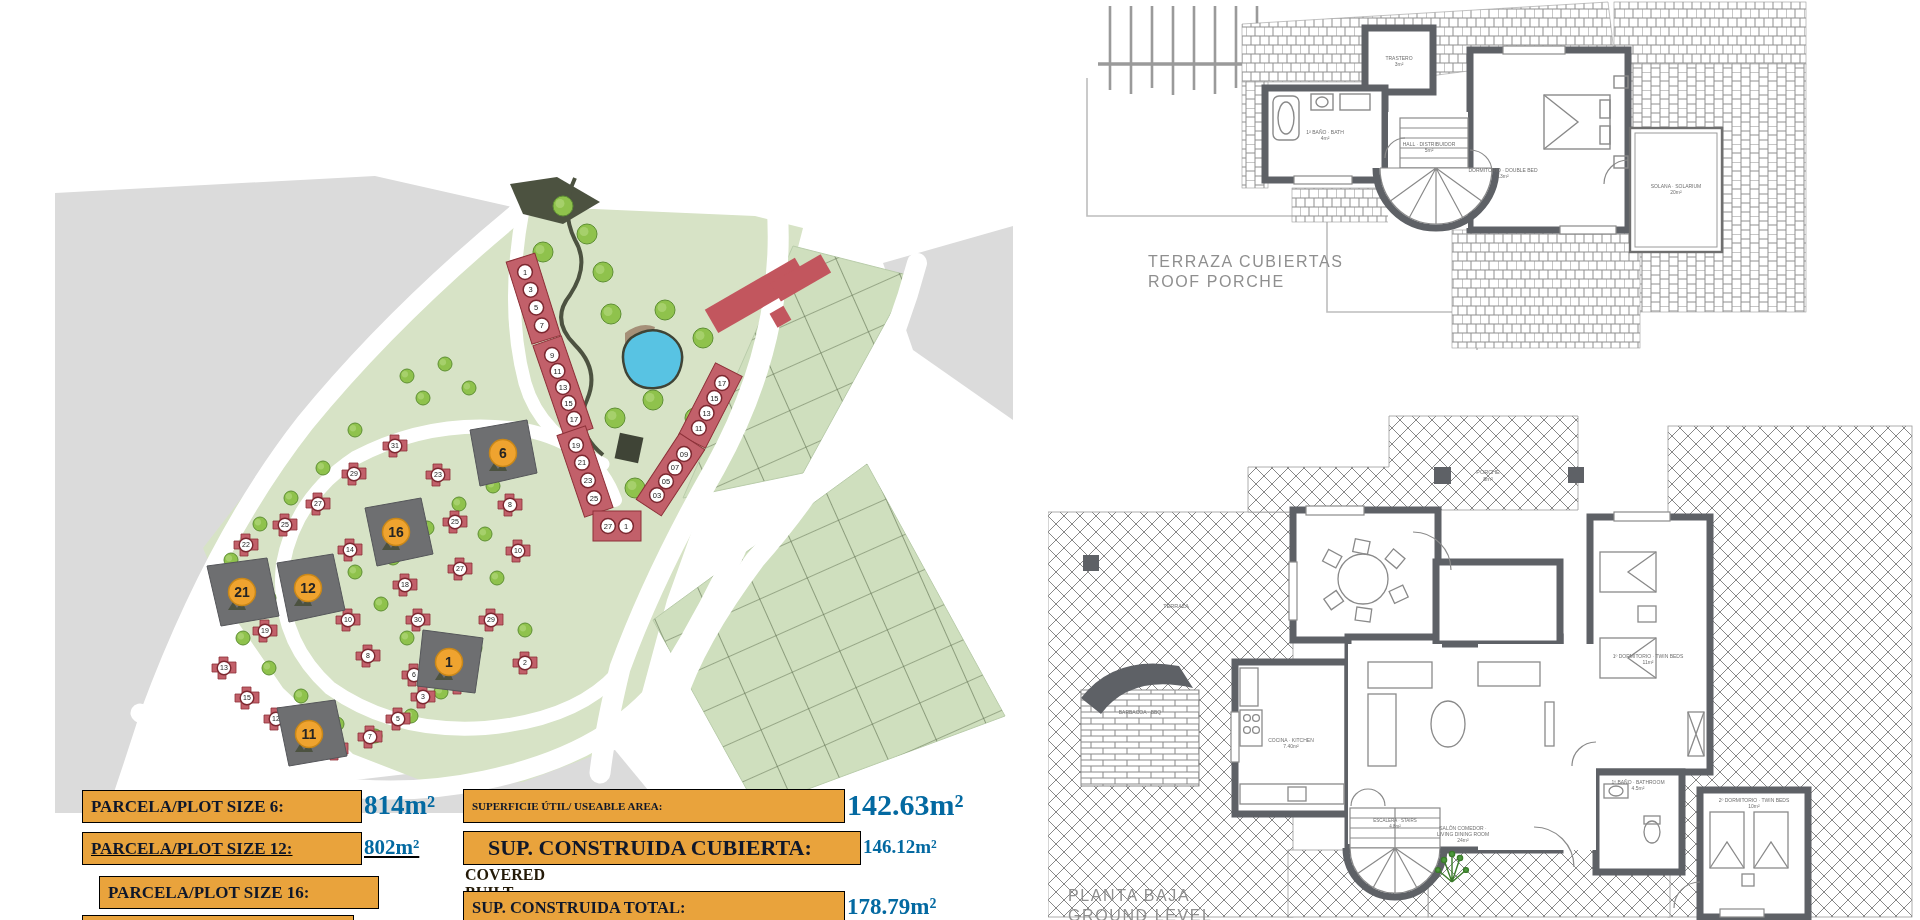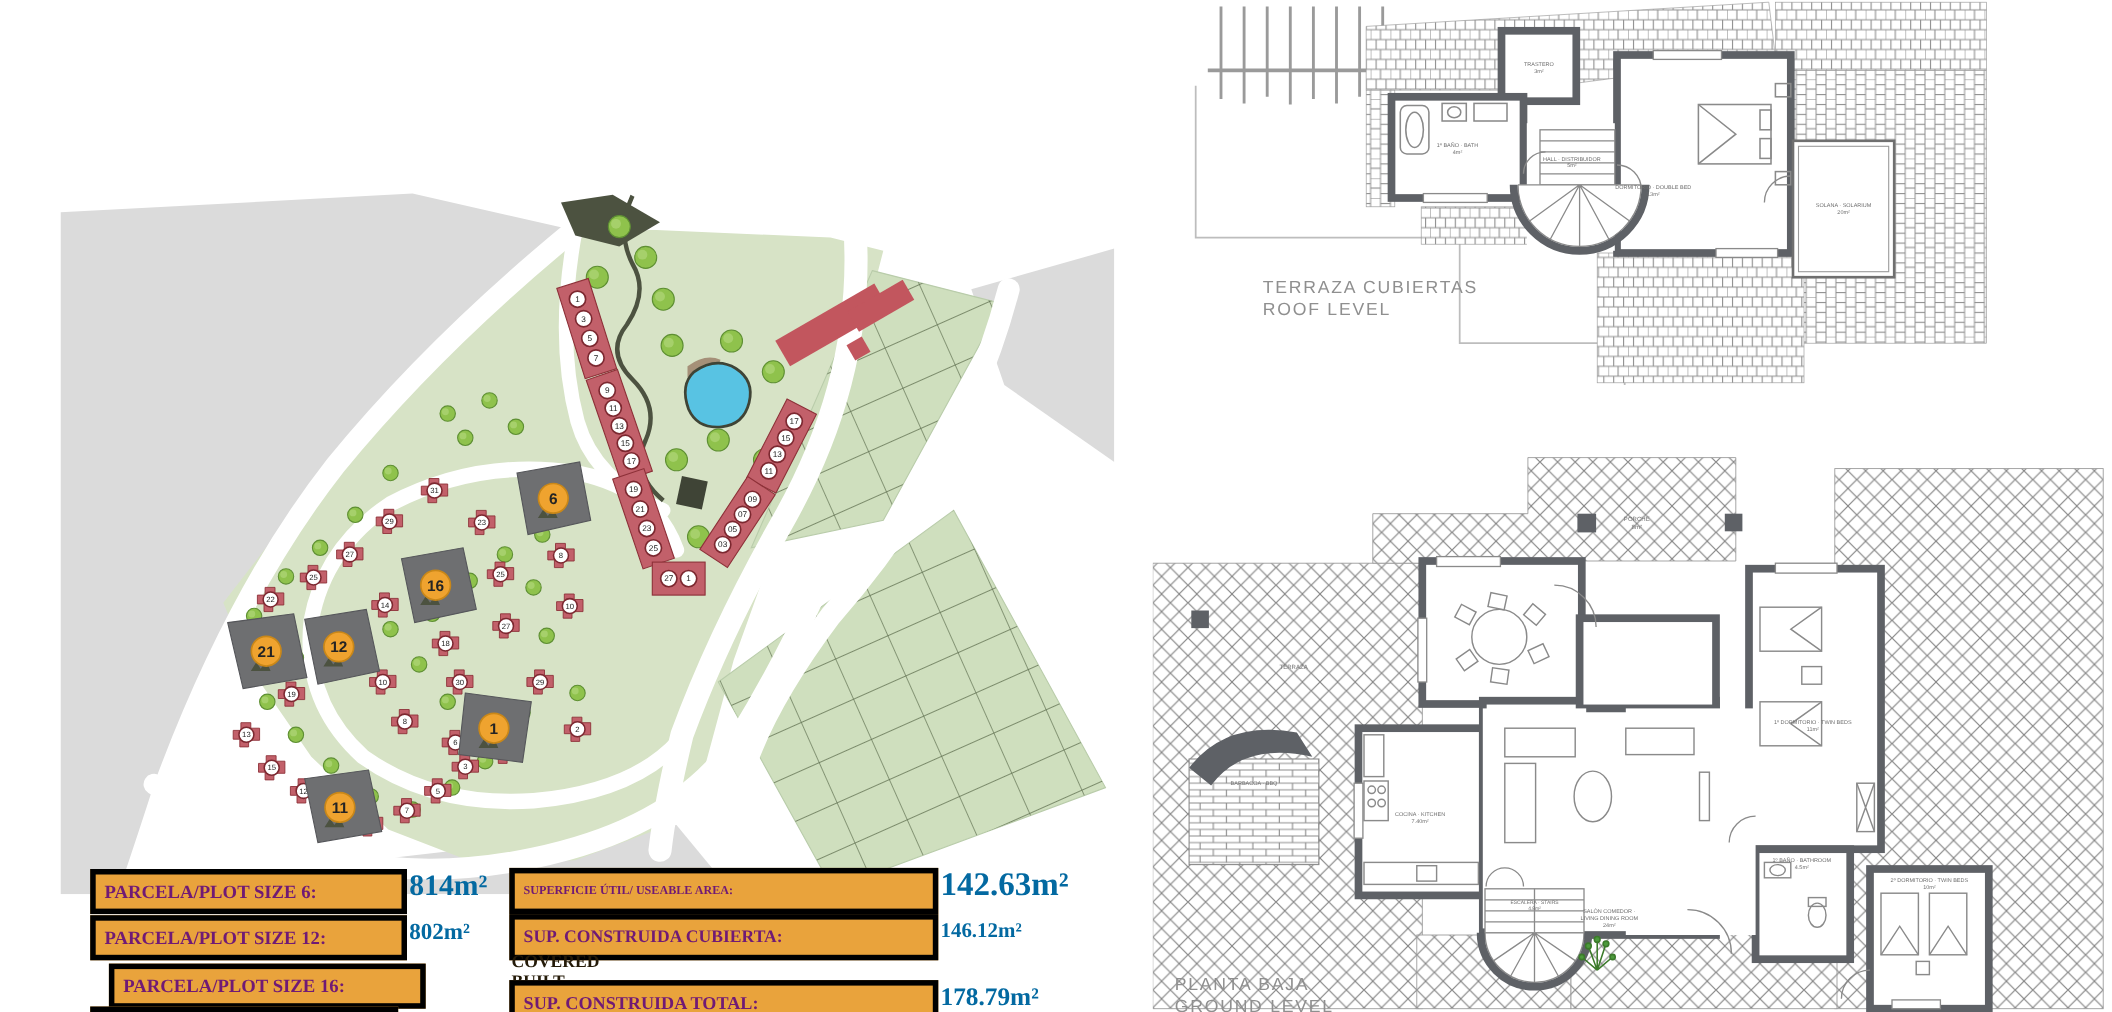--- a/index.html
+++ b/index.html
@@ -4,22 +4,22 @@
 <style>
   html,body{margin:0;padding:0;}
   body{width:1920px;height:920px;position:relative;overflow:hidden;background:#ffffff;
        font-family:"Liberation Sans",sans-serif;}
   .abs{position:absolute;}
   
   .plan-title{color:#8f8f8f;font-size:16px;letter-spacing:1.6px;line-height:20px;white-space:nowrap;}
   
   .tbl{position:absolute;}
   .tbl-row{position:absolute;display:flex;align-items:stretch;}
-  .tbl-bar{background:#E9A33C;border:5px solid #000000;display:flex;align-items:center;
-           font-family:"Liberation Serif",serif;font-weight:bold;color:#701a75;}
+  .tbl-bar{background:#E9A33C;border:1px solid #000000;display:flex;align-items:center;
+           font-family:"Liberation Serif",serif;font-weight:bold;color:#0f172a;}
   .tbl-val{font-family:"Liberation Serif",serif;font-weight:bold;color:#0369a1;
            display:flex;align-items:center;padding-left:2px;white-space:nowrap;}
   .tbl-sub{position:absolute;font-family:"Liberation Serif",serif;font-weight:bold;color:#241a08;}
   svg{display:block;}
   svg text{font-family:"Liberation Sans",sans-serif;}
 </style>
 </head>
 <body>
 
 <svg id="site-svg" class="abs" style="left:55px;top:168px;" width="958" height="645" viewBox="0 0 958 645">
@@ -701,49 +701,49 @@
       <text x="415" y="418" text-anchor="middle" font-size="5" fill="#6f6f6f"><tspan x="415" dy="0">SALÓN COMEDOR ·</tspan><tspan x="415" dy="6.2">LIVING DINING ROOM</tspan><tspan x="415" dy="6.2">24m²</tspan></text>
       <text x="600" y="246" text-anchor="middle" font-size="5" fill="#6f6f6f"><tspan x="600" dy="0">1º DORMITORIO · TWIN BEDS</tspan><tspan x="600" dy="6.2">11m²</tspan></text>
       <text x="706" y="390" text-anchor="middle" font-size="5" fill="#6f6f6f"><tspan x="706" dy="0">2º DORMITORIO · TWIN BEDS</tspan><tspan x="706" dy="6.2">10m²</tspan></text>
       <text x="590" y="372" text-anchor="middle" font-size="5" fill="#6f6f6f"><tspan x="590" dy="0">1º BAÑO · BATHROOM</tspan><tspan x="590" dy="6.2">4.5m²</tspan></text>
       <text x="347" y="410" text-anchor="middle" font-size="4.5" fill="#6f6f6f"><tspan x="347" dy="0">ESCALERA · STAIRS</tspan><tspan x="347" dy="5.7">4.8m²</tspan></text>
     </g>
 </svg>
 
 <div class="abs plan-title" style="left:1148px;top:252px;">
   <div>TERRAZA CUBIERTAS</div>
-  <div>ROOF LEVEL</div>
+  <div>ROOF PORCHE</div>
 </div>
 <div class="abs plan-title" style="left:1068px;top:886px;">
   <div>PLANTA BAJA</div>
   <div>GROUND LEVEL</div>
 </div>
 
 <div id="plot-table" class="tbl">
     <div class="tbl-row" style="left: 82px; top: 790px;">
       <div class="tbl-bar" style="width: 270px; height: 31px; font-size: 17px; padding-left: 8px;">PARCELA/PLOT SIZE 6:</div>
       <div class="tbl-val" style="font-size: 27px; height: 31px;">814m²</div>
     </div>
-    <div class="tbl-row" style="left: 82px; top: 832px;">
+    <div class="tbl-row" style="left: 82px; top: 832px; text-decoration: underline;">
       <div class="tbl-bar" style="width: 270px; height: 31px; font-size: 17px; padding-left: 8px;">PARCELA/PLOT SIZE 12:</div>
       <div class="tbl-val" style="font-size: 21px; height: 31px;">802m²</div>
     </div>
     <div class="tbl-row" style="left: 99px; top: 876px; flex-direction: column;">
       <div class="tbl-bar" style="width: 270px; height: 31px; font-size: 17px; padding-left: 8px;">PARCELA/PLOT SIZE 16:</div>
       <div class="tbl-val" style="font-size: 27px; height: 31px;">814m²</div>
     </div>
     <div class="tbl-bar" style="position: absolute; left: 82px; top: 915px; width: 270px; height: 6px;"></div>
   </div>
 <div id="area-table" class="tbl">
     <div class="tbl-row" style="left: 463px; top: 789px;">
       <div class="tbl-bar" style="width: 372px; height: 32px; font-size: 11px; padding-left: 8px;">SUPERFICIE ÚTIL/ USEABLE AREA:</div>
       <div class="tbl-val" style="font-size: 30px; height: 32px;">142.63m²</div>
     </div>
     <div class="tbl-row" style="left: 463px; top: 831px;">
-      <div class="tbl-bar" style="width: 372px; height: 32px; font-size: 16px; padding-left: 8px;">SUP. CONSTRUIDA CUBIERTA:</div>
+      <div class="tbl-bar" style="width: 372px; height: 32px; font-size: 22px; padding-left: 24px;">SUP. CONSTRUIDA CUBIERTA:</div>
       <div class="tbl-val" style="font-size: 19px; height: 32px;">146.12m²</div>
     </div>
     <div class="tbl-sub" style="left: 465px; top: 866px; font-size: 16px;">COVERED BUILT AREA</div>
     <div class="tbl-row" style="left: 463px; top: 891px;">
       <div class="tbl-bar" style="width: 372px; height: 32px; font-size: 16.5px; padding-left: 8px;">SUP. CONSTRUIDA TOTAL:</div>
       <div class="tbl-val" style="font-size: 23px; height: 32px;">178.79m²</div>
     </div>
   </div>
 
 </body></html>

